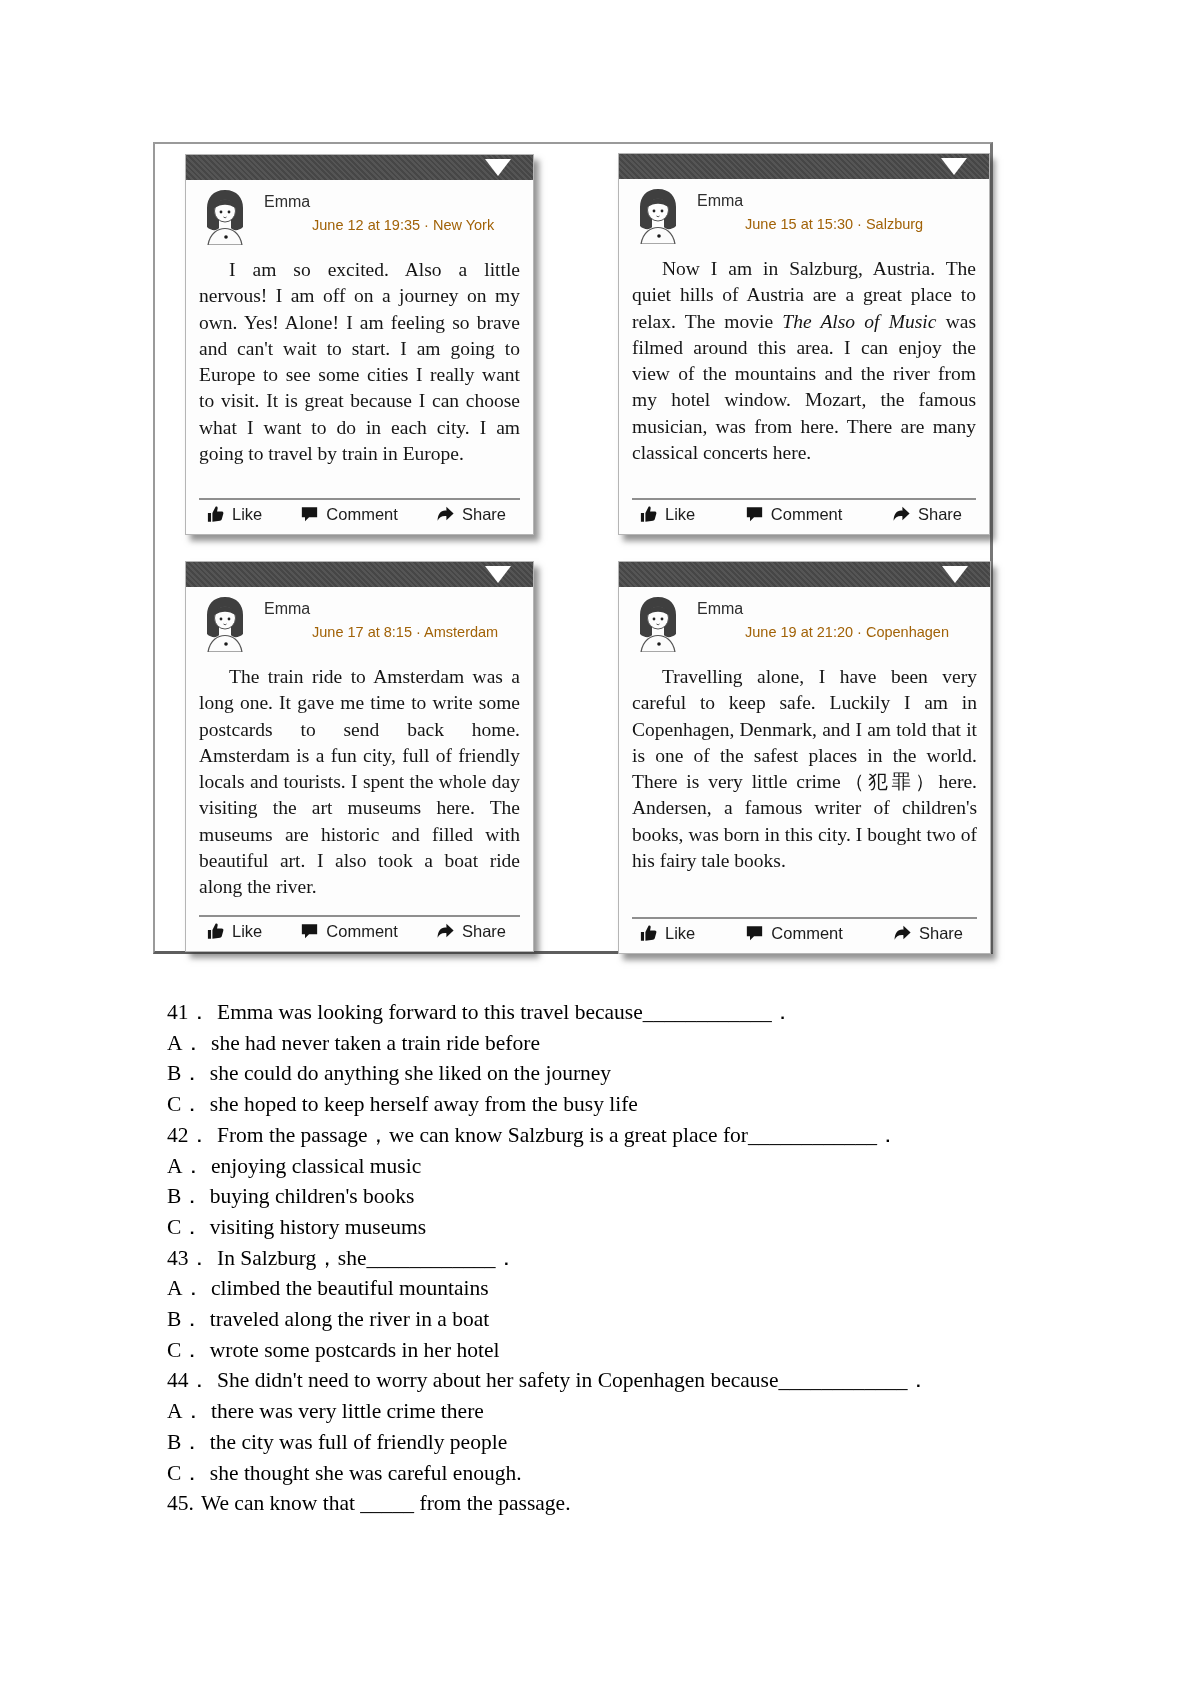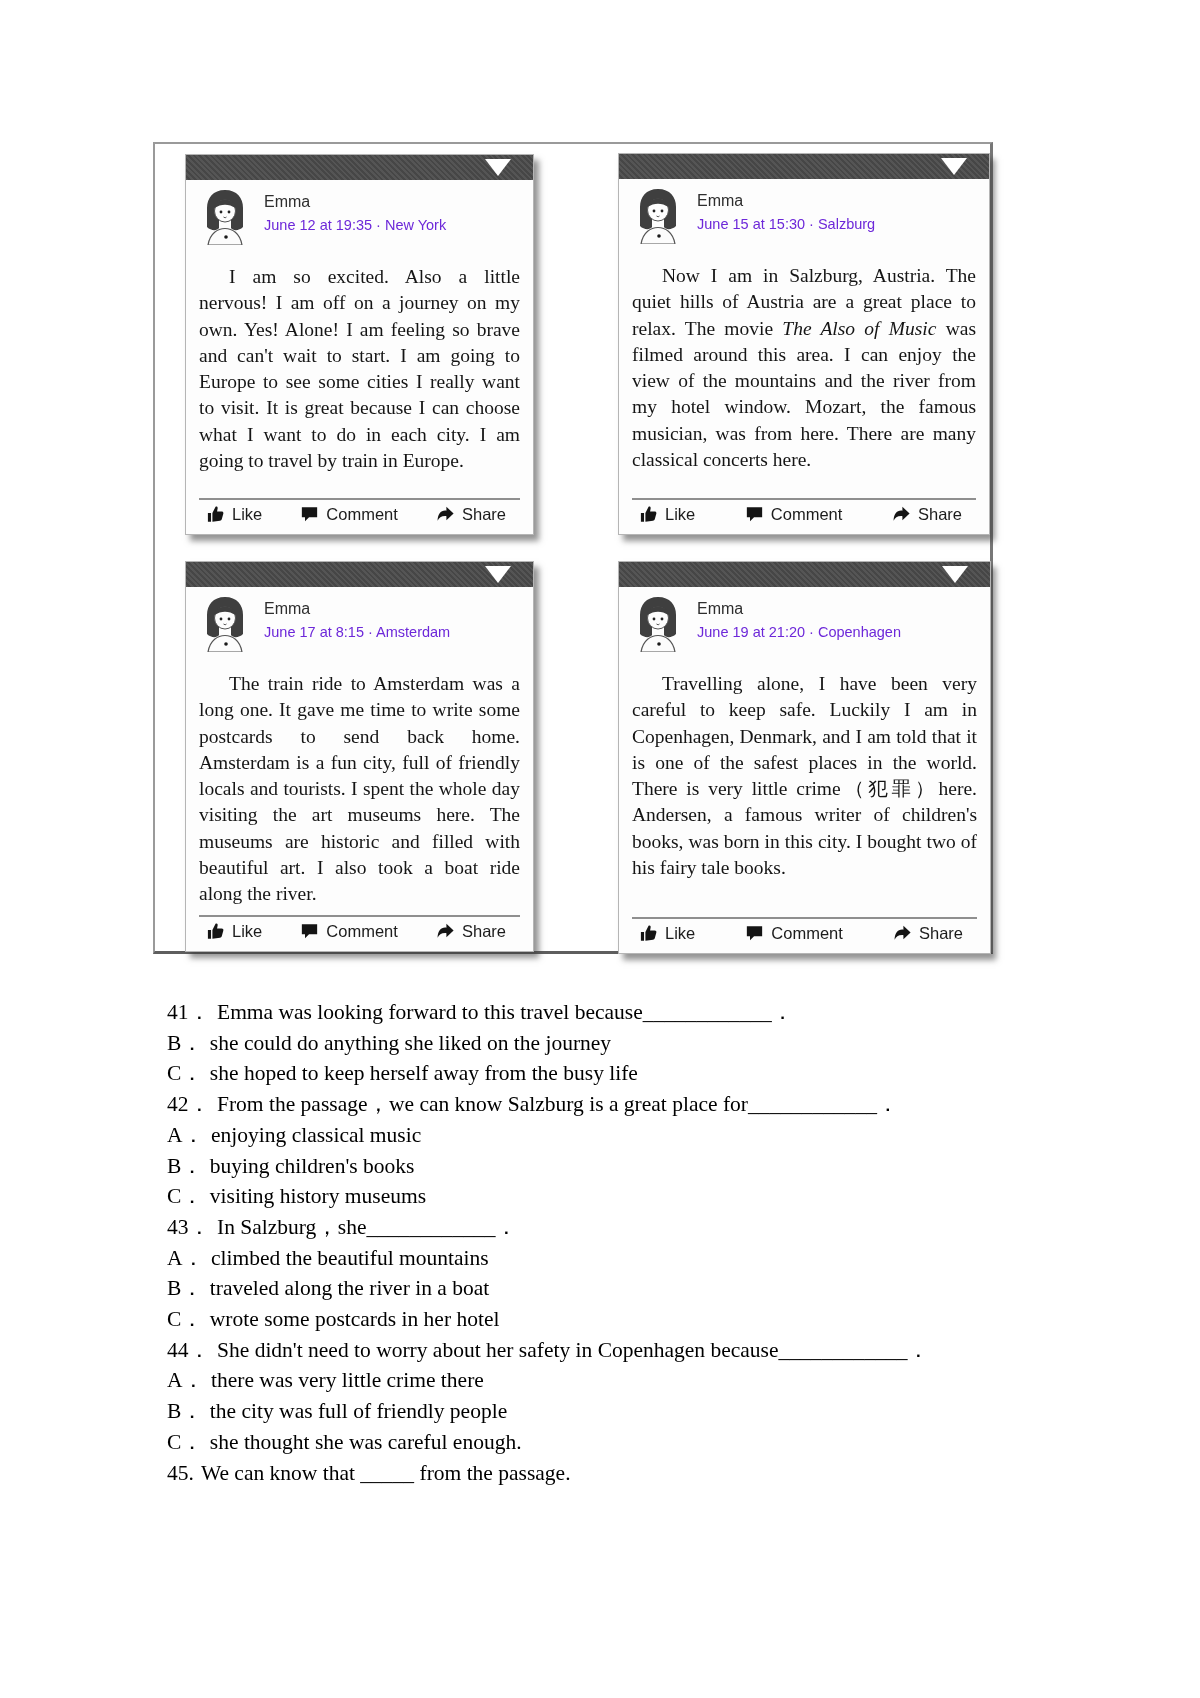--- a/index.html
+++ b/index.html
@@ -22,23 +22,23 @@
             background-image:repeating-linear-gradient(45deg,rgba(255,255,255,.05) 0 2px,rgba(0,0,0,.08) 2px 4px);}
   .post-bar .tri{position:absolute;right:22px;top:4px;width:0;height:0;
                  border-left:13px solid transparent;border-right:13px solid transparent;
                  border-top:17px solid #fff;}
 
   .post-inner{flex:1 1 auto;display:flex;flex-direction:column;padding:7px 13px 8px 13px;}
   .post-head{display:flex;align-items:flex-start;gap:13px;flex:0 0 auto;}
   .avatar{width:52px;height:58px;flex:0 0 auto;}
   .who{padding-top:6px;font-family:"Liberation Sans", sans-serif;}
   .who .name{font-size:16px;color:#2e2e2e;margin-bottom:6px;}
-  .who .meta{font-size:14.5px;color:#6d28d9;}
-
-  .post-body{margin:19px 0 0 0;flex:1 1 auto;font-size:19.5px;line-height:26.3px;
+  .who .meta{font-size:14.5px;color:#a16207;margin-left:48px;}
+
+  .post-body{margin:12px 0 0 0;flex:1 1 auto;font-size:19.5px;line-height:26.3px;
              text-align:justify;text-indent:30px;color:#151515;
              font-family:"Liberation Serif", serif;}
   .post-body i{font-style:italic;}
 
   .divider{flex:0 0 auto;border-top:2px solid #8f8f8f;margin:3px 0 5px 0;}
   .actions{flex:0 0 auto;display:flex;justify-content:space-between;
            padding:0 14px 2px 8px;font-family:"Liberation Sans", sans-serif;
            font-size:16.5px;color:#1c1c1c;}
   .act{display:inline-flex;align-items:flex-start;gap:7px;cursor:pointer;}
   .act svg{display:block;}
@@ -241,20 +241,21 @@
               </svg>
             <span>Share</span>
           </span>
         </div>
       </div>
     </article>
   </div>
 
   <div class="questions">
     <div class="q-row"><span class="q-label">41．</span><span>Emma was looking forward to this travel because____________．</span></div>
+    <div class="q-row"><span class="q-label">A．</span><span>she had never taken a train ride before</span></div>
     <div class="q-row"><span class="q-label">B．</span><span>she could do anything she liked on the journey</span></div>
     <div class="q-row"><span class="q-label">C．</span><span>she hoped to keep herself away from the busy life</span></div>
 
     <div class="q-row"><span class="q-label">42．</span><span>From the passage，we can know Salzburg is a great place for____________．</span></div>
     <div class="q-row"><span class="q-label">A．</span><span>enjoying classical music</span></div>
     <div class="q-row"><span class="q-label">B．</span><span>buying children's books</span></div>
     <div class="q-row"><span class="q-label">C．</span><span>visiting history museums</span></div>
 
     <div class="q-row"><span class="q-label">43．</span><span>In Salzburg，she____________．</span></div>
     <div class="q-row"><span class="q-label">A．</span><span>climbed the beautiful mountains</span></div>

